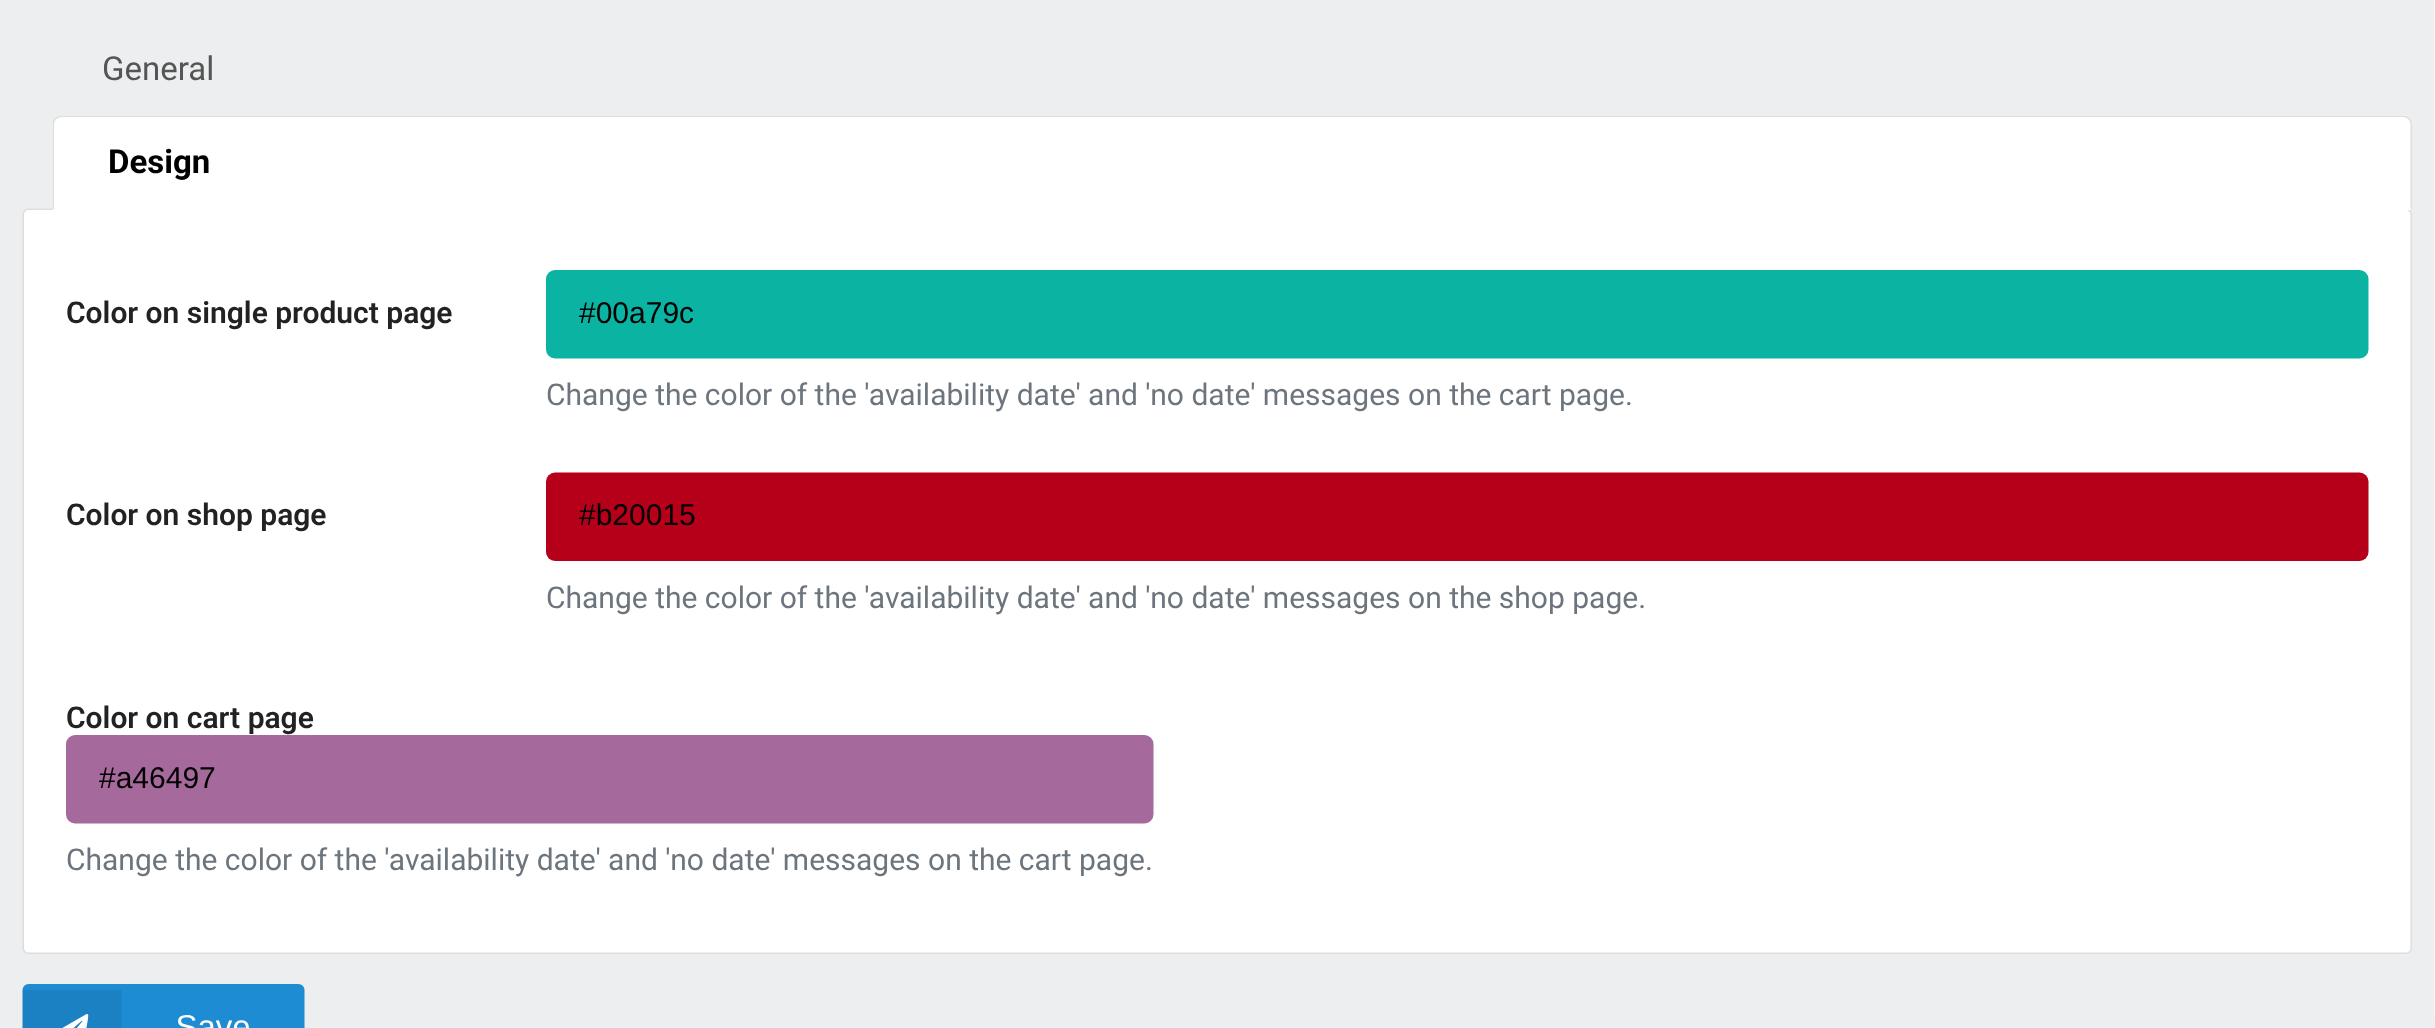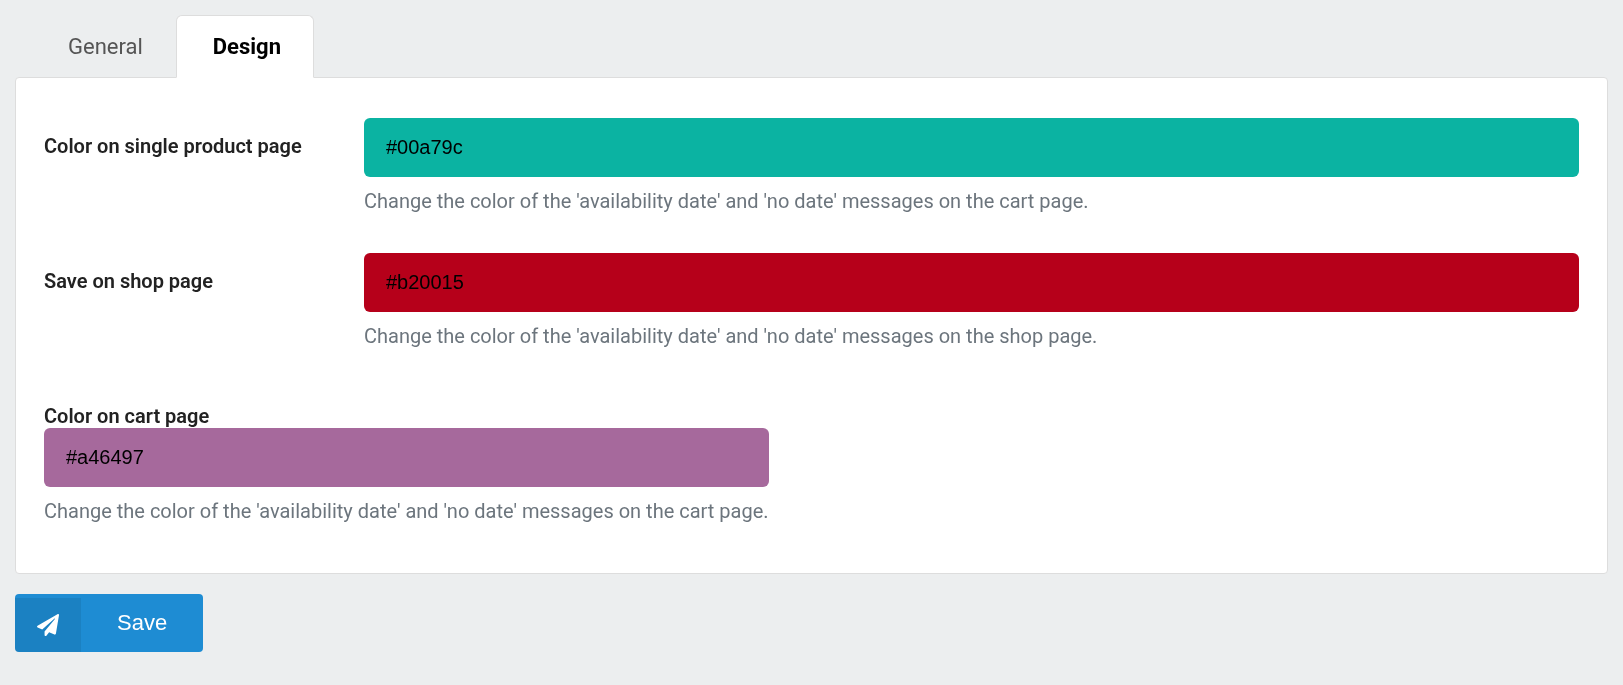--- a/index.html
+++ b/index.html
@@ -10,20 +10,21 @@
     body {
       font-family: -apple-system, BlinkMacSystemFont, "Segoe UI", Roboto, "Helvetica Neue", Arial, sans-serif;
       background: #eceeef;
       padding: 15px;
       font-size: 18px;
       color: #333;
     }
     .tabs {
       display: flex;
       padding-left: 20px;
+      flex-direction: column;
     }
     .tab {
       padding: 18px 32px;
       font-size: 22px;
       color: #555;
       cursor: pointer;
       background: transparent;
       border: 1px solid transparent;
       border-bottom: none;
       position: relative;
@@ -124,21 +125,21 @@
 
   <div class="form-row">
     <div class="form-label">Color on single product page</div>
     <div class="form-control-wrap">
       <input type="text" class="color-input" value="#00a79c" style="background-color: rgb(11, 179, 162);">
       <div class="help-text">Change the color of the 'availability date' and 'no date' messages on the cart page.</div>
     </div>
   </div>
 
   <div class="form-row">
-    <div class="form-label">Save on shop page</div>
+    <div class="form-label">Color on shop page</div>
     <div class="form-control-wrap">
       <input type="text" class="color-input" value="#b20015" style="background-color: rgb(182, 0, 26);">
       <div class="help-text">Change the color of the 'availability date' and 'no date' messages on the shop page.</div>
     </div>
   </div>
 
   <div class="form-row">
     <div class="form-label">Color on cart page</div>
     <div class="form-control-wrap">
       <input type="text" class="color-input" value="#a46497" style="background-color: rgb(166, 105, 156);">

